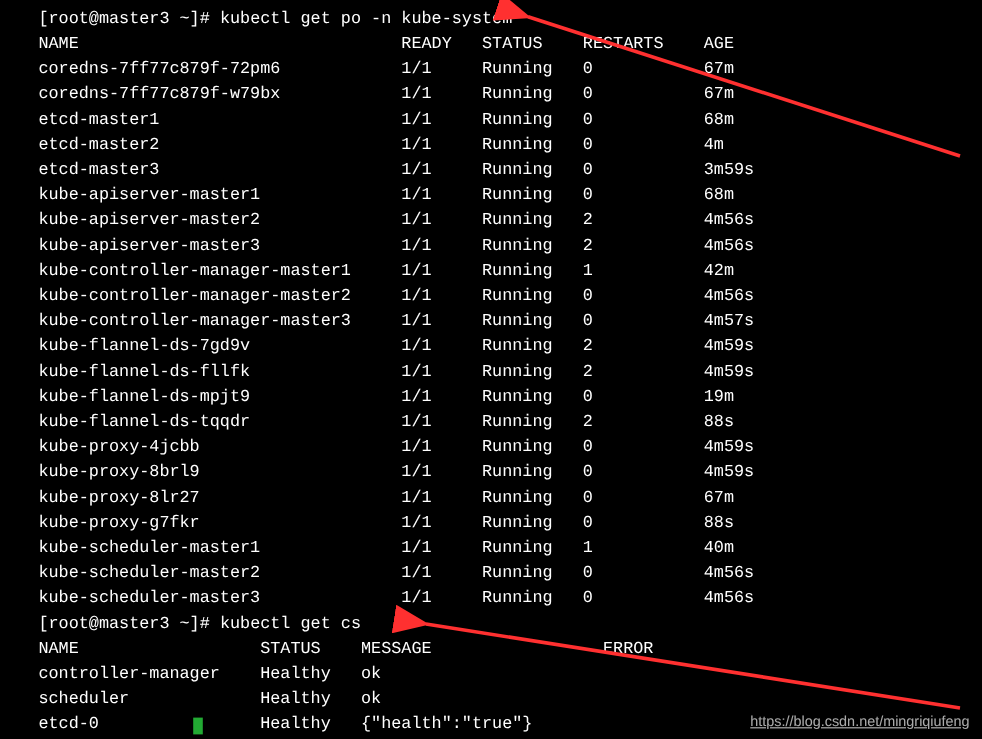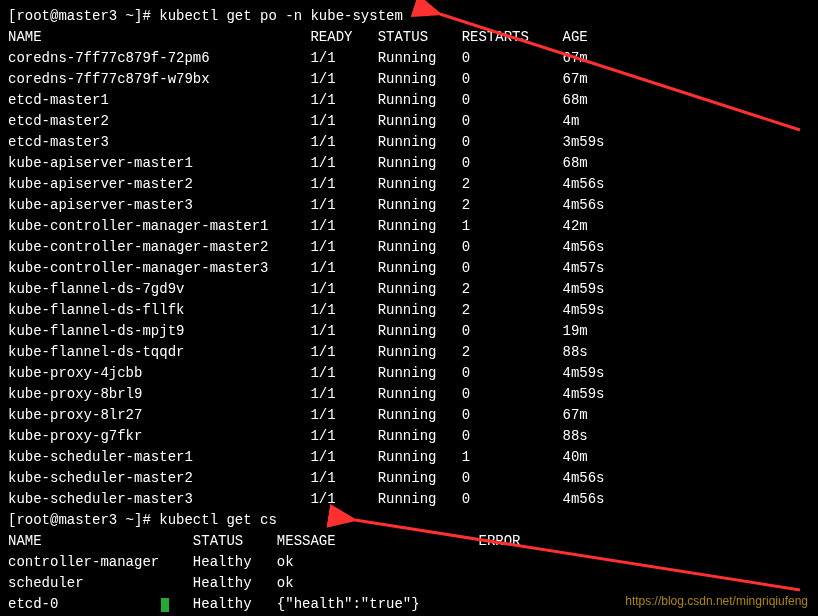--- a/index.html
+++ b/index.html
@@ -15,37 +15,38 @@
     overflow: hidden;
     position: relative;
   }
   .terminal {
     padding: 6px 8px;
     white-space: pre;
     position: relative;
     z-index: 2;
   }
   .prompt-user { color: #fff; }
-  .row { display: block; }
+  .row { display: block; margin-left: 24px; }
   .svg-annot {
     position: absolute;
     top: 0;
     left: 0;
     z-index: 3;
     pointer-events: none;
   }
   .watermark {
     position: absolute;
     bottom: 4px;
     right: 10px;
-    color: #eab308;
+    color: #e5e5e5;
     font-size: 12px;
     font-family: Arial, sans-serif;
     z-index: 4;
     opacity: 0.75;
+    text-decoration: underline;
   }
   .cursor {
     display:inline-block;
     width:8px;
     height:14px;
     background:#2a3;
     vertical-align:middle;
     margin-left:2px;
   }
 </style>

